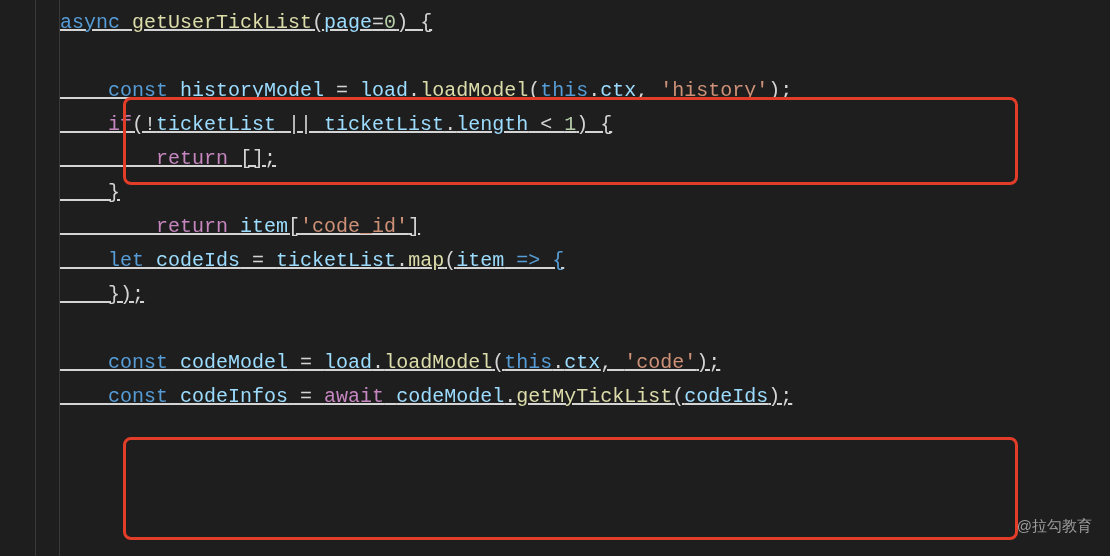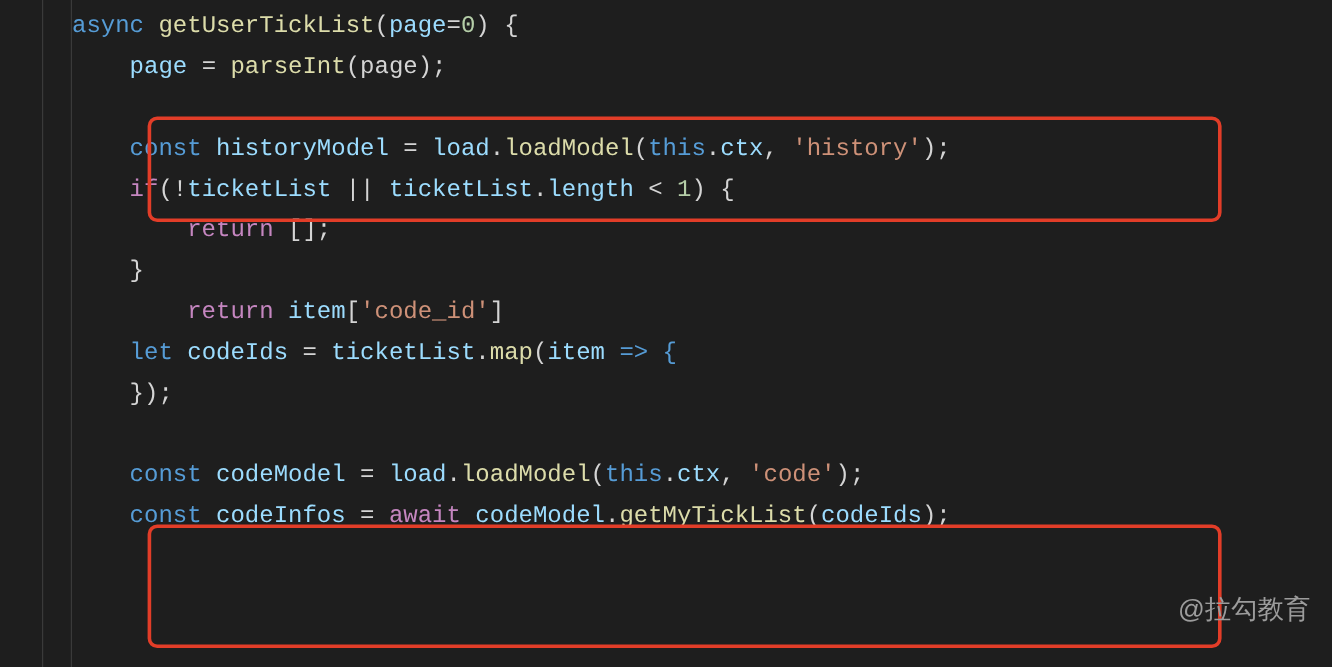--- a/index.html
+++ b/index.html
@@ -39,20 +39,21 @@
   .code-area {
     padding-left: 24px;
     padding-top: 6px;
     position: relative;
     width: 100%;
   }
   .code-line {
     white-space: pre;
     height: 34px;
     line-height: 34px;
+    text-decoration: underline;
   }
   .kw { color: #569cd6; }
   .kw2 { color: #c586c0; }
   .fn { color: #dcdcaa; }
   .param { color: #9cdcfe; }
   .var { color: #9cdcfe; }
   .num { color: #b5cea8; }
   .str { color: #ce9178; }
   .pn { color: #d4d4d4; }
   .op { color: #d4d4d4; }
@@ -74,38 +75,37 @@
   .box2 {
     left: 87px;
     top: 437px;
     width: 895px;
     height: 103px;
   }
 
   .watermark {
     position: absolute;
     right: 14px;
-    bottom: 28px;
+    bottom: 16px;
     color: #9c9c9c;
-    font-size: 22px;
+    font-size: 15px;
     font-family: -apple-system, BlinkMacSystemFont, "Segoe UI", sans-serif;
     background: rgba(30,30,30,0.0);
     padding: 2px 4px;
   }
 </style>
 </head>
 <body>
 
 <div class="editor">
   <div class="gutter"></div>
   <div class="code-area">
 
     <div class="code-line"><span class="kw">async</span> <span class="fn">getUserTickList</span><span class="pn">(</span><span class="param">page</span><span class="op">=</span><span class="num">0</span><span class="pn">) {</span></div>
 
-    <div class="code-line">    <span class="var">page</span><span class="op"> = </span><span class="fn">parseInt</span><span class="pn">(page);</span></div>
 
     <div class="code-line"></div>
 
     <div class="code-line">    <span class="kw">const</span> <span class="var">historyModel</span><span class="op"> = </span><span class="var">load</span><span class="pn">.</span><span class="fn">loadModel</span><span class="pn">(</span><span class="th">this</span><span class="pn">.</span><span class="prop">ctx</span><span class="pn">, </span><span class="str">'history'</span><span class="pn">);</span></div>
 
 
     <div class="code-line">    <span class="kw2">if</span><span class="pn">(!</span><span class="var">ticketList</span><span class="op"> || </span><span class="var">ticketList</span><span class="pn">.</span><span class="prop">length</span><span class="op"> &lt; </span><span class="num">1</span><span class="pn">) {</span></div>
 
     <div class="code-line">        <span class="kw2">return</span><span class="pn"> [];</span></div>
 

